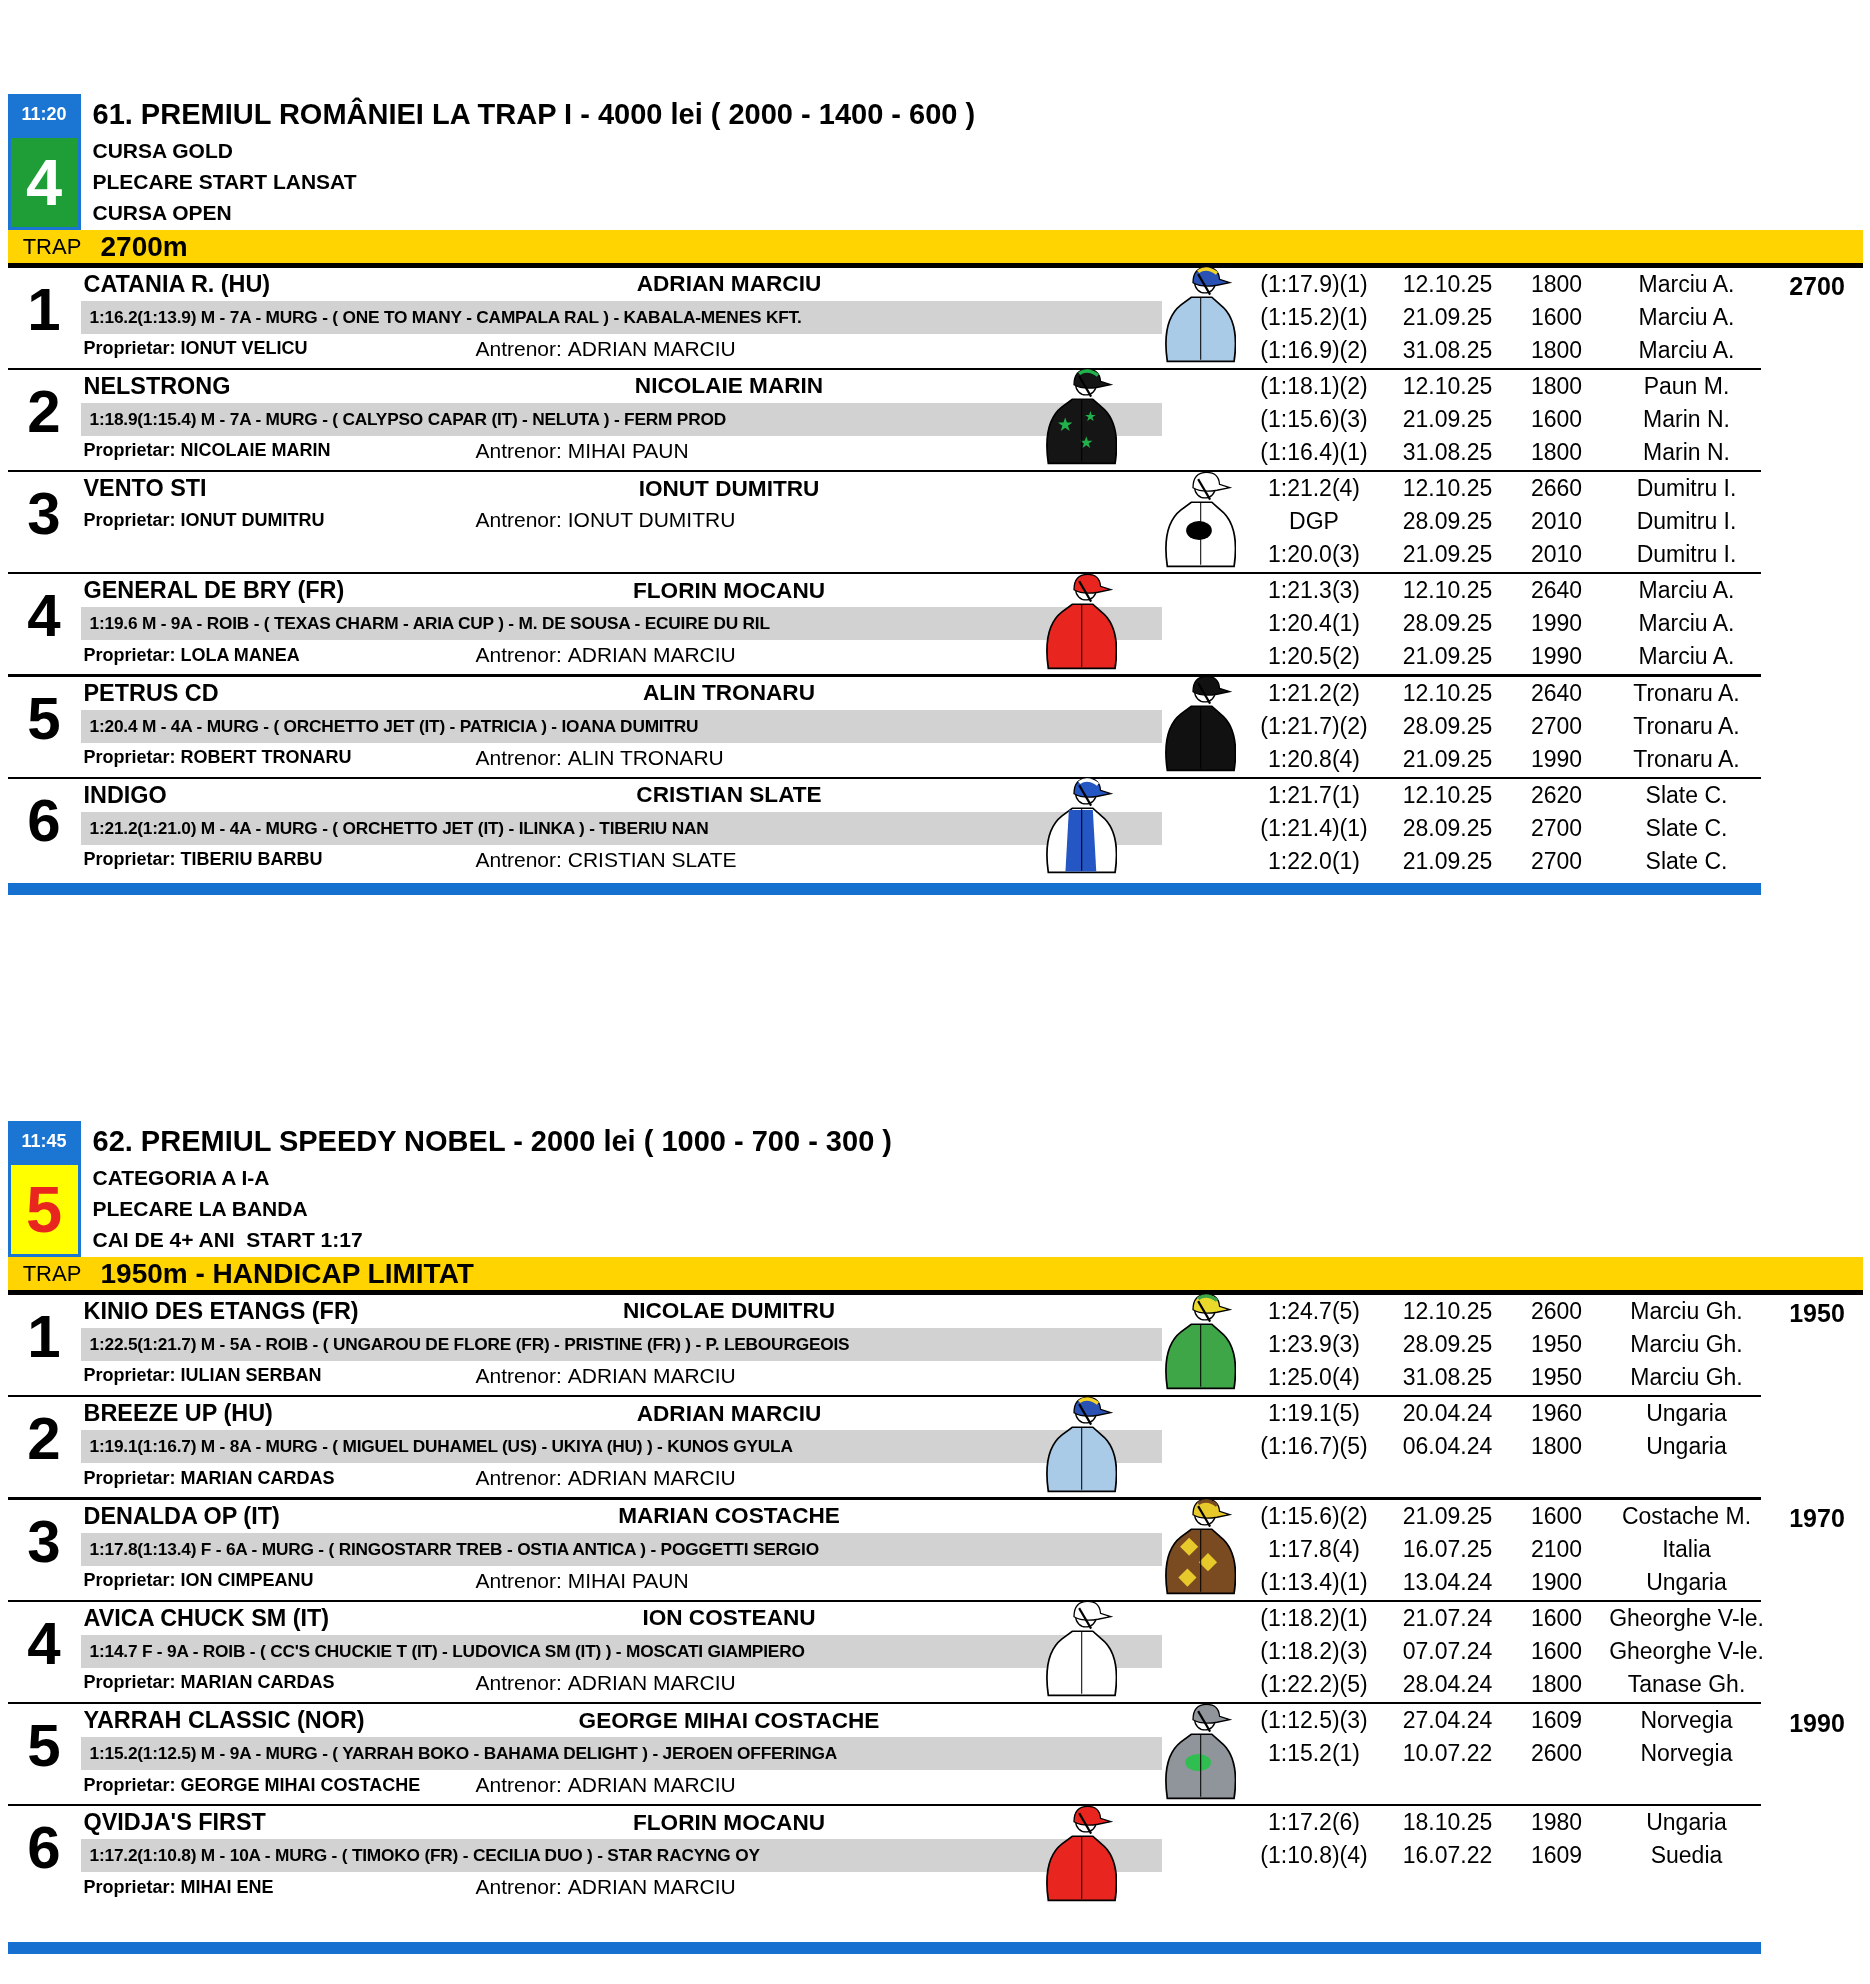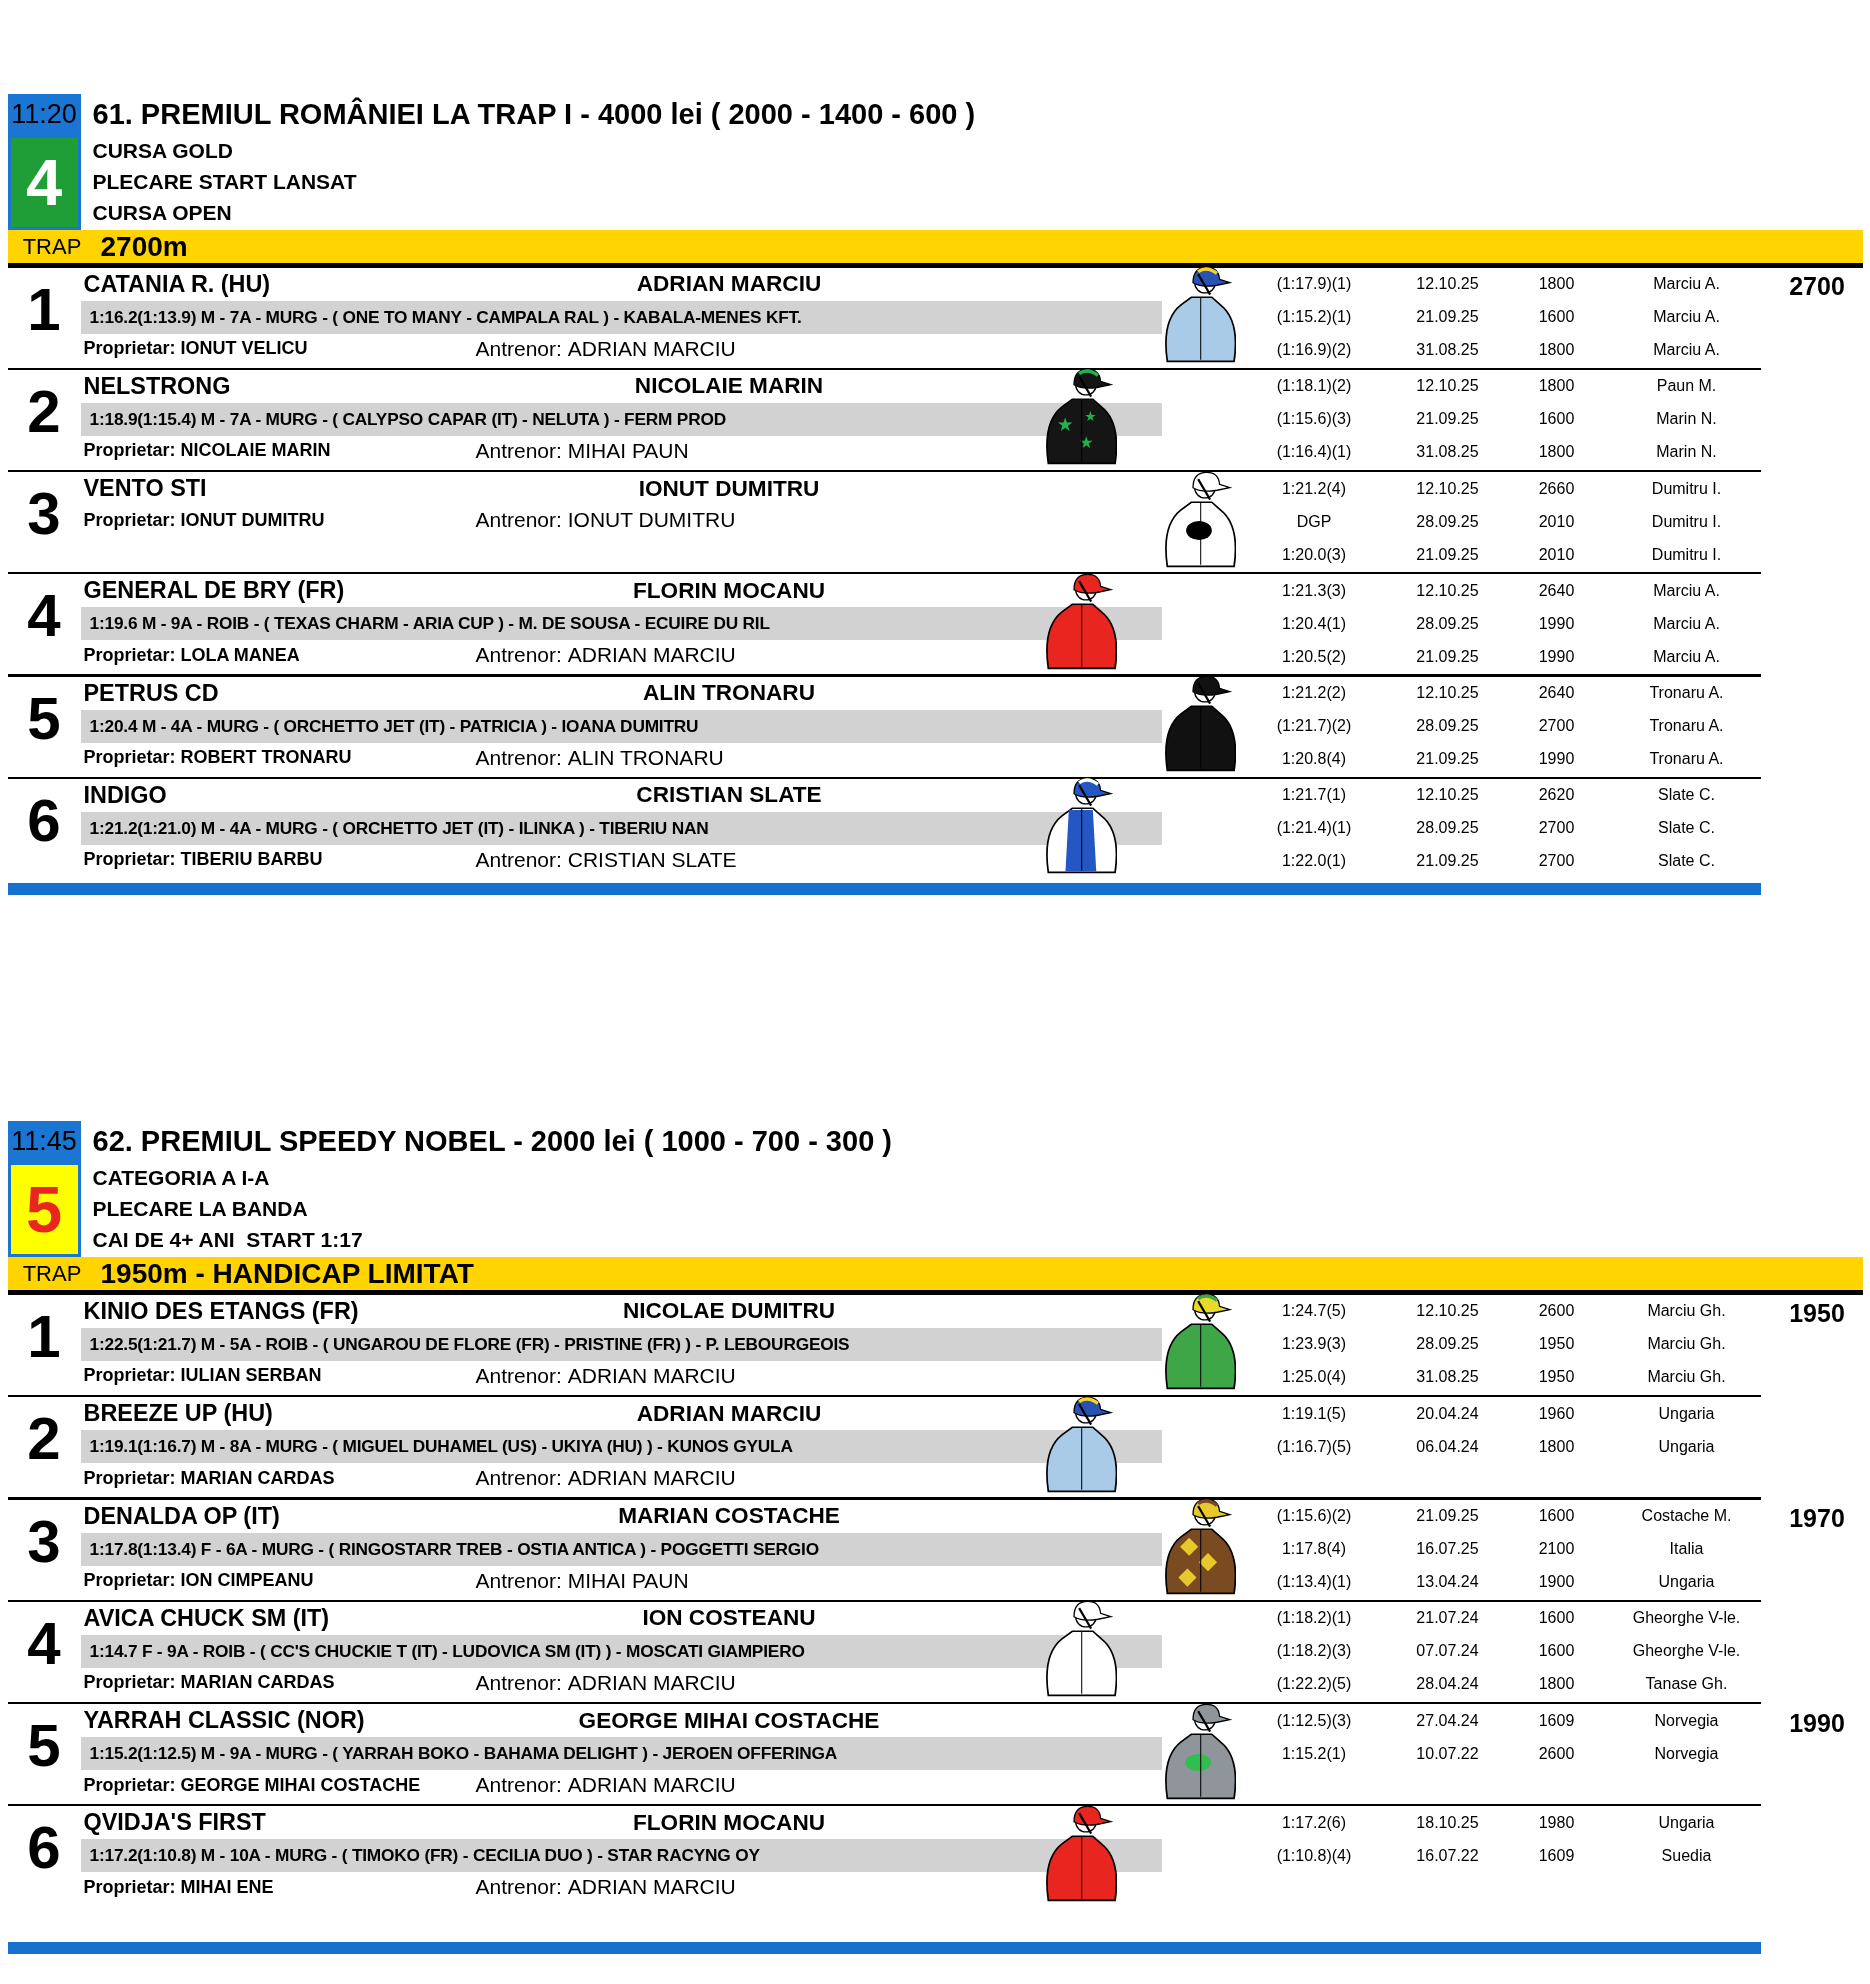--- a/index.html
+++ b/index.html
@@ -5,21 +5,21 @@
   html,body{margin:0;padding:0;}
   body{
     width:1870px;height:1985px;background:#ffffff;color:#000;
     font-family:"Liberation Sans",sans-serif;position:relative;overflow:hidden;
   }
   #page{padding:94px 7.5px 0 7.5px;box-sizing:border-box;}
 
   
   .race-header{display:flex;}
   .badge-col{width:73px;flex:none;display:flex;flex-direction:column;}
-  .time-badge{height:41px;background:#1b75d2;color:#000000;font-weight:normal;font-size:27px;
+  .time-badge{height:41px;background:#1b75d2;color:#ffffff;font-weight:bold;font-size:18px;
     display:flex;align-items:center;justify-content:center;}
   .num-badge{height:89px;border:3.8px solid #1b75d2;display:flex;align-items:center;justify-content:center;
     font-size:65px;font-weight:bold;line-height:1;}
   .num-green{background:#1f9e38;color:#ffffff;}
   .num-yellow{background:#ffff00;color:#e8251f;}
   .race-info{margin-left:12px;flex:1;}
   .race-title{height:41px;display:flex;align-items:center;font-size:29px;font-weight:bold;white-space:nowrap;}
   .cond{font-size:21px;height:31px;display:flex;align-items:center;white-space:pre;font-weight:bold;}
 
   .trap-bar{height:33px;background:#ffd400;display:flex;align-items:center;padding-left:8px;}
@@ -40,21 +40,21 @@
   .row-line3{height:30px;position:relative;display:flex;align-items:center;}
   .owner{font-size:18px;font-weight:bold;margin-left:3px;white-space:nowrap;}
   .trainer{position:absolute;left:395px;font-size:21px;white-space:nowrap;}
 
   .col-silk{width:140px;flex:none;position:relative;}
   .silk{position:absolute;top:-10.6px;width:86px;height:107px;z-index:2;}
   .silk.pos-right{left:47px;}
   .silk.pos-left{left:-72px;}
 
   .col-results{width:528px;flex:none;}
-  .res-line{height:33px;display:flex;align-items:center;font-size:16px;}
+  .res-line{height:33px;display:flex;align-items:center;font-size:23px;}
   .rc-time{width:143px;text-align:center;white-space:nowrap;}
   .rc-date{width:124px;text-align:center;white-space:nowrap;}
   .rc-dist{width:94px;text-align:center;white-space:nowrap;}
   .rc-driver{width:166px;text-align:center;white-space:nowrap;}
   .col-start{width:93px;flex:none;text-align:center;font-size:25px;font-weight:bold;padding-top:4.5px;box-sizing:border-box;}
 
   .end-bar{height:12px;background:#1670d0;width:1753px;margin-top:4.5px;}
   .race+.race{margin-top:226px;}
   .race:last-child .end-bar{margin-top:36px;}
 </style>

